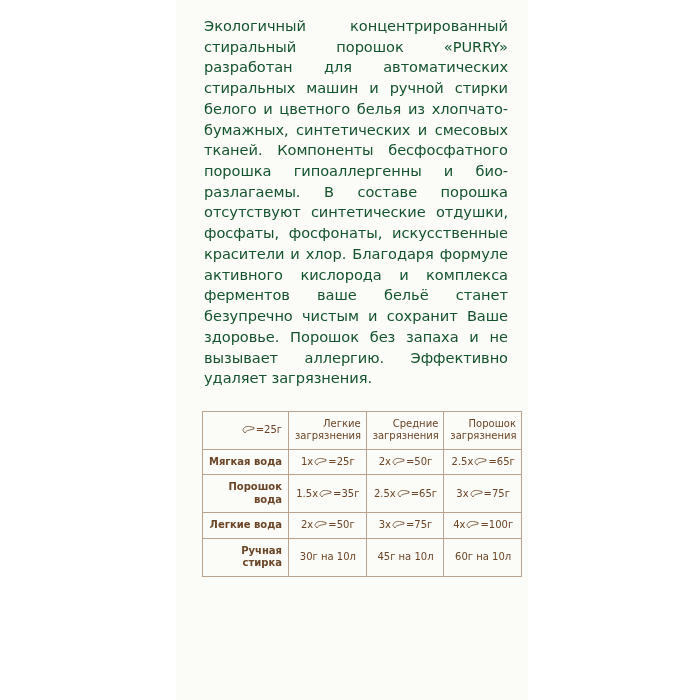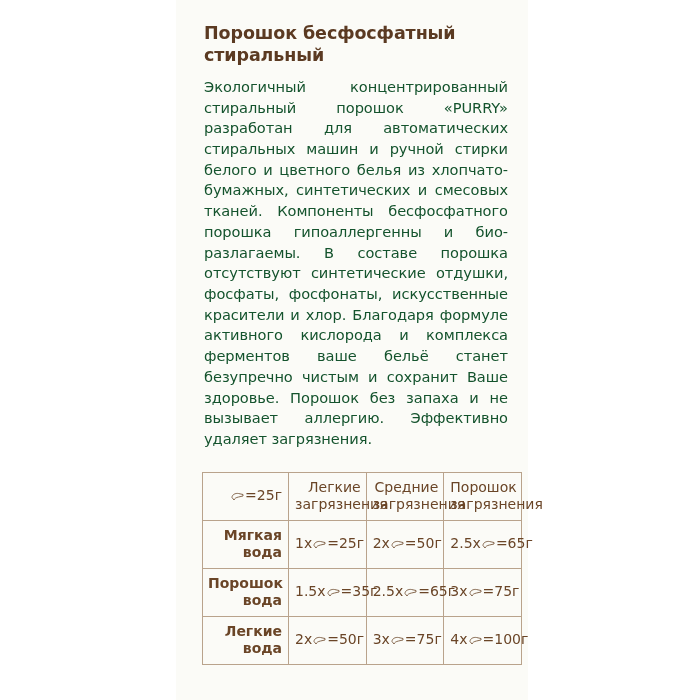--- a/index.html
+++ b/index.html
@@ -62,21 +62,21 @@
   .body-text p {
     margin: 0;
   }
   .table-wrap {
     margin: 22px 2px 0 12px;
   }
   table.dose {
     border-collapse: collapse;
     width: 320px;
     color: #6a4527;
-    font-size: 14px;
+    font-size: 10px;
     table-layout: fixed;
   }
   table.dose td, table.dose th {
     border: 1px solid #b9a38c;
     padding: 6px 5px;
     vertical-align: middle;
     font-weight: normal;
     line-height: 1.25;
   }
   table.dose th.corner {
@@ -88,21 +88,21 @@
     text-align: right;
     padding-left: 6px;
   }
   table.dose td.rowhead {
     text-align: right;
     padding-right: 6px;
     width: 74px;
     font-weight: bold;
   }
   table.dose td.val {
-    text-align: right;
+    text-align: center;
     padding-left: 6px;
     white-space: nowrap;
   }
   .scoop {
     display: inline-block;
     width: 13px;
     height: 9px;
     vertical-align: -1px;
     margin: 0 1px;
   }
@@ -110,21 +110,20 @@
 </style>
 </head>
 <body>
 
 <div class="page">
   <div class="left-gutter"></div>
   <div class="right-gutter"></div>
 
   <div class="panel">
 
-    <div class="title">Порошок бесфосфатный стиральный</div>
 
     <div class="body-text">
       <p>Экологичный концентрированный стиральный порошок «PURRY» разработан для автоматических стиральных машин и ручной стирки белого и цветного белья из хлопчато-бумажных, синтетических и смесовых тканей. Компоненты бесфосфатного порошка гипоаллергенны и био-разлагаемы. В составе порошка отсутствуют синтетические отдушки, фосфаты, фосфонаты, искусственные красители и хлор. Благодаря формуле активного кислорода и комплекса ферментов ваше бельё станет безупречно чистым и сохранит Ваше здоровье. Порошок без запаха и не вызывает аллергию. Эффективно удаляет загрязнения.</p>
     </div>
 
     <div class="table-wrap">
       <table class="dose">
         <thead>
           <tr>
             <th class="corner">
@@ -187,18 +186,24 @@
               <span>3x</span><span class="scoop"><svg viewBox="0 0 26 18" width="13" height="9">
                     <path d="M2 11 C2 5, 9 2, 15 3 L24 5 L24 8 L15 10 C10 11, 7 13, 6 16 Z" fill="none" stroke="#6a4527" stroke-width="1.6"></path>
                   </svg></span><span>=75г</span>
             </td>
             <td class="val">
               <span>4x</span><span class="scoop"><svg viewBox="0 0 26 18" width="13" height="9">
                     <path d="M2 11 C2 5, 9 2, 15 3 L24 5 L24 8 L15 10 C10 11, 7 13, 6 16 Z" fill="none" stroke="#6a4527" stroke-width="1.6"></path>
                   </svg></span><span>=100г</span>
             </td>
           </tr>
+          <tr>
+            <td class="rowhead">Ручная стирка</td>
+            <td class="val">30г на 10л</td>
+            <td class="val">45г на 10л</td>
+            <td class="val">60г на 10л</td>
+          </tr>
         </tbody>
       </table>
     </div>
 
   </div>
 </div>
 
 </body></html>

